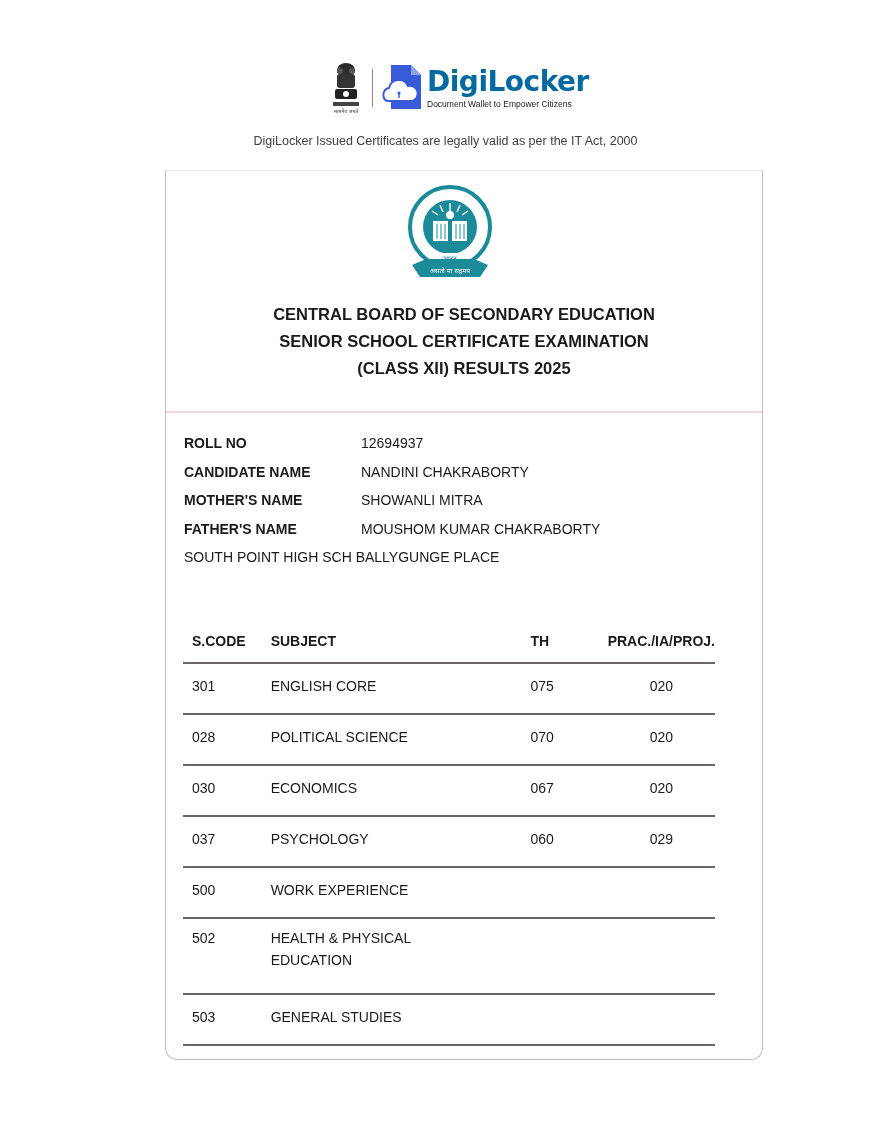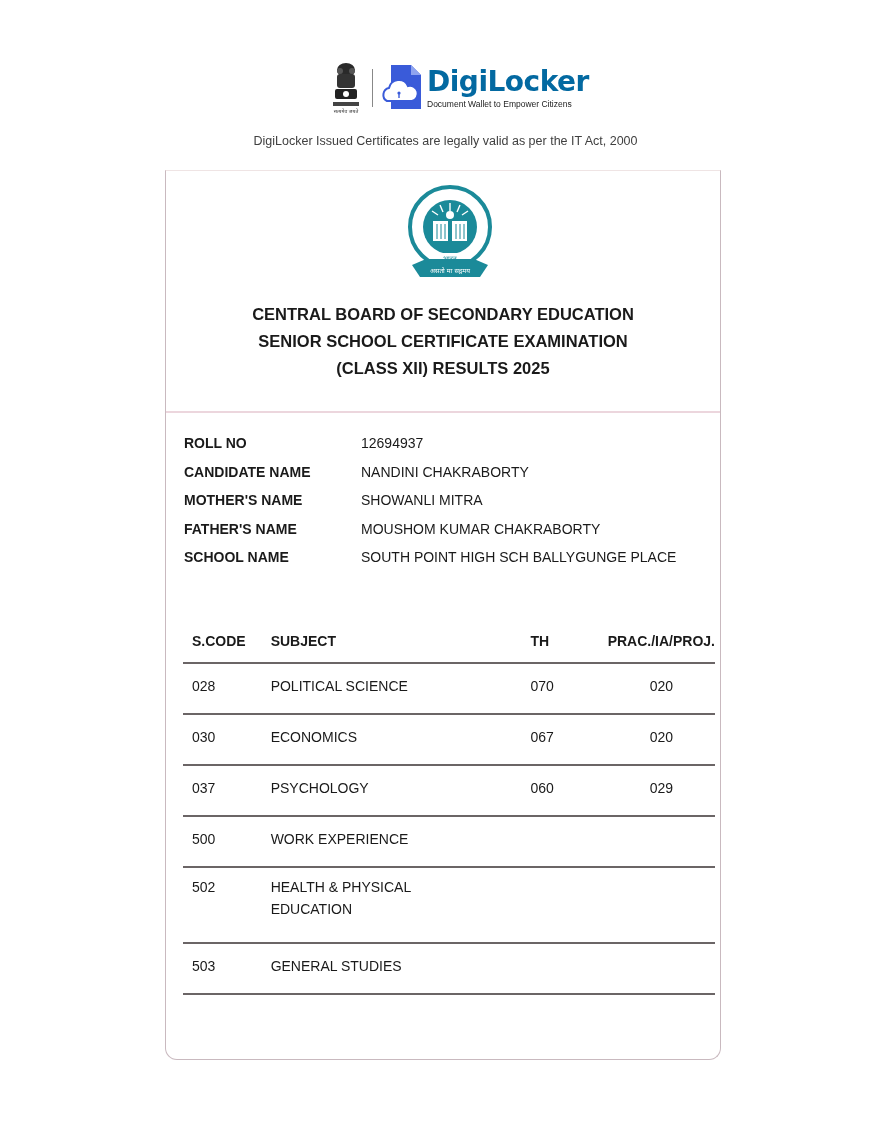--- a/index.html
+++ b/index.html
@@ -10,21 +10,21 @@
     .emblem { width: 32px; height: 54px; position: relative; }
     .brand-sep { width: 1px; height: 38px; background: #888; margin: 0 8px 0 10px; }
     .dl-icon { width: 42px; height: 50px; position: relative; }
     .dl-text { margin-left: 4px; display: flex; flex-direction: column; }
     .dl-title { font-family: "DejaVu Sans", sans-serif; font-weight: bold; font-size: 28px; color: #0369a1; letter-spacing: -0.5px; line-height: 30px; }
     .dl-tagline { font-size: 8.5px; color: #222; margin-top: 2px; line-height: 10px; }
 
     .legal-note { position: absolute; top: 134px; left: 0; width: 891px; text-align: center; font-size: 12.5px; color: #404040; }
 
     
-    .card { position: absolute; top: 170px; left: 165px; width: 556px; height: 890px; border: 1px solid #c9b9bf; border-top: 1px solid #efe4e4; border-radius: 0 0 12px 12px; box-sizing: border-box; }
+    .card { position: absolute; top: 170px; left: 165px; width: 598px; height: 890px; border: 1px solid #c9b9bf; border-top: 1px solid #efe4e4; border-radius: 0 0 12px 12px; box-sizing: border-box; }
     .card-header { height: 240px; border-bottom: 2px solid #ecd6dd; position: relative; }
     .cbse-logo { position: absolute; top: 12px; left: 236px; width: 96px; height: 104px; }
     .title-block { position: absolute; top: 130px; left: 0; width: 100%; text-align: center; font-weight: bold; font-size: 16.5px; line-height: 27px; color: #1a1a1a; }
 
     .details { position: absolute; top: 258px; left: 18px; width: 540px; }
     .detail-row { display: flex; font-size: 14px; line-height: 28.6px; }
     .detail-label { width: 177px; font-weight: bold; }
     .detail-value { flex: 1; }
 
     .marks { position: absolute; top: 449px; left: 17px; width: 532px; border-collapse: collapse; font-size: 14px; }
@@ -120,37 +120,42 @@
     </div>
     <div class="detail-row">
       <span class="detail-label">MOTHER'S NAME</span>
       <span class="detail-value">SHOWANLI MITRA</span>
     </div>
     <div class="detail-row">
       <span class="detail-label">FATHER'S NAME</span>
       <span class="detail-value">MOUSHOM KUMAR CHAKRABORTY</span>
     </div>
     <div class="detail-row">
-      <span class="detail-label">SCHOOL NAME</span>
       <span class="detail-value">
         <span style="display:block">SOUTH POINT HIGH SCH BALLYGUNGE PLACE</span>
       </span>
     </div>
   </div>
 
   <table class="marks">
     <thead>
       <tr>
         <th class="col-code">S.CODE</th>
         <th class="col-subject">SUBJECT</th>
         <th class="col-th">TH</th>
         <th class="col-prac">PRAC./IA/PROJ.</th>
       </tr>
     </thead>
     <tbody>
+      <tr>
+        <td class="col-code">301</td>
+        <td>ENGLISH CORE</td>
+        <td>075</td>
+        <td class="col-prac">020</td>
+      </tr>
       <tr>
         <td class="col-code">028</td>
         <td>POLITICAL SCIENCE</td>
         <td>070</td>
         <td class="col-prac">020</td>
       </tr>
       <tr>
         <td class="col-code">030</td>
         <td>ECONOMICS</td>
         <td>067</td>

